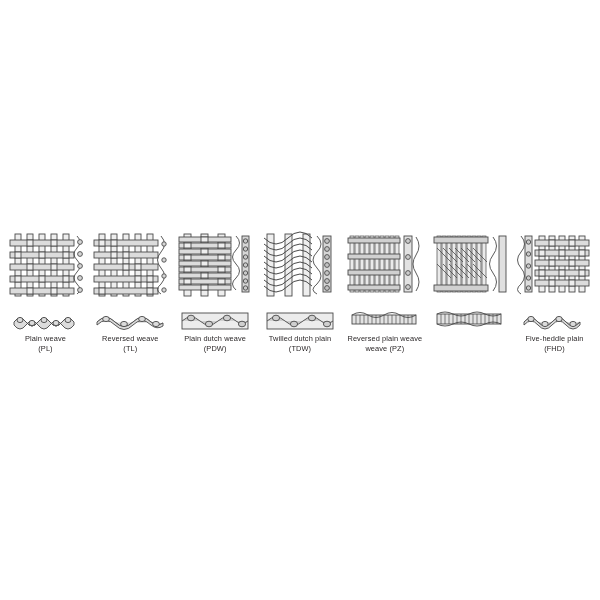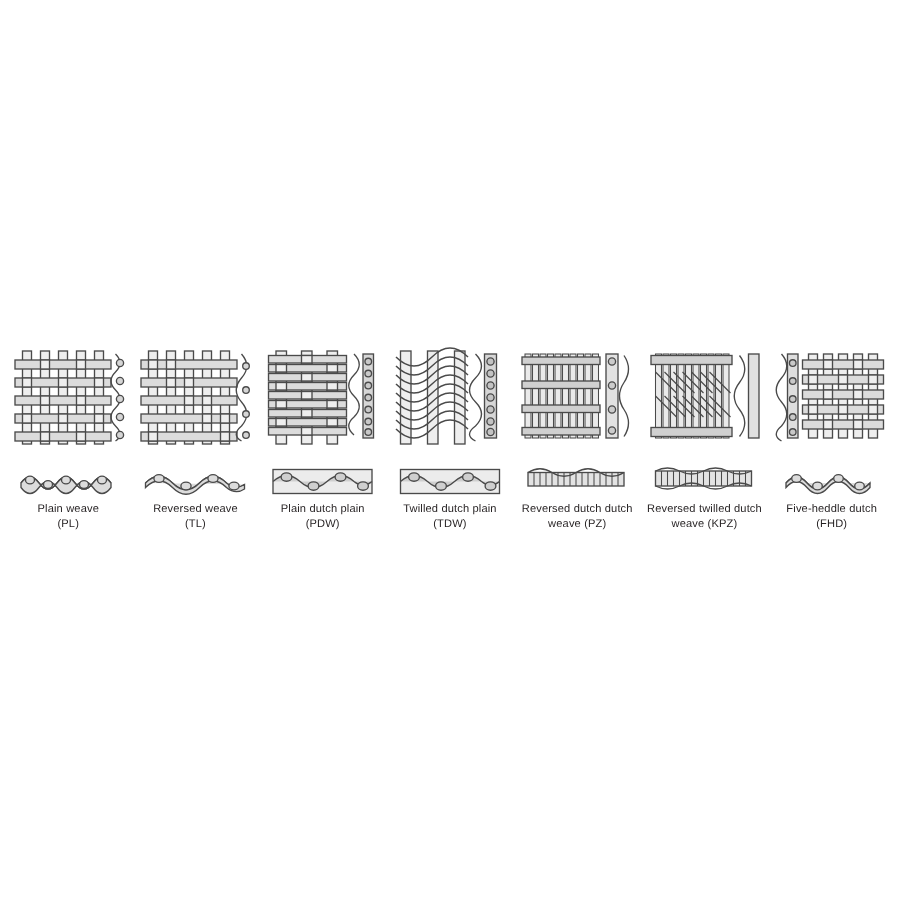--- a/index.html
+++ b/index.html
@@ -231,21 +231,21 @@
           <rect x="3" y="5" width="66" height="16" fill="#ececec" stroke="#4a4a4a" stroke-width="0.9"></rect>
           <g stroke="#4a4a4a" stroke-width="0.9" fill="#cfcfcf">
             <path d="M3 13 q9 -8 18 0 q9 8 18 0 q9 -8 18 0 q6 5 12 0"></path>
             <ellipse cx="12" cy="10" rx="3.6" ry="2.8"></ellipse>
             <ellipse cx="30" cy="16" rx="3.6" ry="2.8"></ellipse>
             <ellipse cx="48" cy="10" rx="3.6" ry="2.8"></ellipse>
             <ellipse cx="63" cy="16" rx="3.6" ry="2.8"></ellipse>
           </g>
         </svg>
       </div>
-      <div class="weave-label">Plain dutch plain
+      <div class="weave-label">Plain dutch weave
 (PDW)</div>
     </div>
 
     <div class="weave-cell">
       <div class="weave-face">
         <svg width="78" height="74" viewBox="0 0 78 74">
           <g stroke="#4a4a4a" stroke-width="0.9" fill="#eeeeee">
             <rect x="6" y="6" width="7" height="62"></rect>
             <rect x="24" y="6" width="7" height="62"></rect>
             <rect x="42" y="6" width="7" height="62"></rect>
@@ -331,21 +331,21 @@
         <svg width="72" height="22" viewBox="0 0 72 22">
           <rect x="3" y="7" width="64" height="9" fill="#e3e3e3" stroke="#4a4a4a" stroke-width="0.9"></rect>
           <g stroke="#4a4a4a" stroke-width="0.7">
             <path d="M7 7 L7 16 M11 7 L11 16 M15 7 L15 16 M19 7 L19 16 M23 7 L23 16 M27 7 L27 16 M31 7 L31 16 M35 7 L35 16 M39 7 L39 16 M43 7 L43 16 M47 7 L47 16 M51 7 L51 16 M55 7 L55 16 M59 7 L59 16 M63 7 L63 16"></path>
           </g>
           <g stroke="#4a4a4a" stroke-width="0.9" fill="none">
             <path d="M3 7 q8 -5 16 0 q8 5 16 0 q8 -5 16 0 q8 5 16 0"></path>
           </g>
         </svg>
       </div>
-      <div class="weave-label">Reversed dutch dutch
+      <div class="weave-label">Reversed plain weave
 weave (PZ)</div>
     </div>
 
     <div class="weave-cell">
       <div class="weave-face">
         <svg width="78" height="74" viewBox="0 0 78 74">
           <g stroke="#4a4a4a" stroke-width="0.7" fill="#eaeaea">
             <rect x="6" y="8" width="4" height="56"></rect>
             <rect x="11" y="8" width="4" height="56"></rect>
             <rect x="16" y="8" width="4" height="56"></rect>
@@ -377,22 +377,20 @@
           <rect x="3" y="6" width="64" height="10" fill="#e3e3e3" stroke="#4a4a4a" stroke-width="0.9"></rect>
           <g stroke="#4a4a4a" stroke-width="0.7">
             <path d="M7 6 L7 16 M11 6 L11 16 M15 6 L15 16 M19 6 L19 16 M23 6 L23 16 M27 6 L27 16 M31 6 L31 16 M35 6 L35 16 M39 6 L39 16 M43 6 L43 16 M47 6 L47 16 M51 6 L51 16 M55 6 L55 16 M59 6 L59 16 M63 6 L63 16"></path>
           </g>
           <g stroke="#4a4a4a" stroke-width="0.9" fill="none">
             <path d="M3 6 q8 -4 16 0 q8 4 16 0 q8 -4 16 0 q8 4 16 0"></path>
             <path d="M3 16 q8 4 16 0 q8 -4 16 0 q8 4 16 0 q8 -4 16 0"></path>
           </g>
         </svg>
       </div>
-      <div class="weave-label">Reversed twilled dutch
-weave (KPZ)</div>
     </div>
 
     <div class="weave-cell">
       <div class="weave-face">
         <svg width="78" height="74" viewBox="0 0 78 74">
           <g stroke="#4a4a4a" stroke-width="0.9" fill="none">
             <path d="M6 8 q7 8 0 16 q-7 8 0 16 q7 8 0 16 q-7 6 0 10"></path>
             <rect x="10" y="8" width="7" height="56" fill="#dedede"></rect>
             <g fill="#c9c9c9">
               <circle cx="13.5" cy="14" r="2.2"></circle>
@@ -433,18 +431,18 @@
           <g stroke="#4a4a4a" stroke-width="0.9" fill="#dcdcdc">
             <path d="M6 14 q7 -8 14 0 q7 8 14 0 q7 -8 14 0 q7 8 14 0"></path>
             <path d="M6 14 q7 -8 14 0 q7 8 14 0 q7 -8 14 0 q7 8 14 0 l0 3 q-7 8 -14 0 q-7 -8 -14 0 q-7 8 -14 0 q-7 -8 -14 0 z"></path>
             <ellipse cx="13" cy="11" rx="3.2" ry="2.6"></ellipse>
             <ellipse cx="27" cy="16" rx="3.2" ry="2.6"></ellipse>
             <ellipse cx="41" cy="11" rx="3.2" ry="2.6"></ellipse>
             <ellipse cx="55" cy="16" rx="3.2" ry="2.6"></ellipse>
           </g>
         </svg>
       </div>
-      <div class="weave-label">Five-heddle dutch
+      <div class="weave-label">Five-heddle plain
 (FHD)</div>
     </div>
 
   </div>
 </div>
 
 </body></html>

